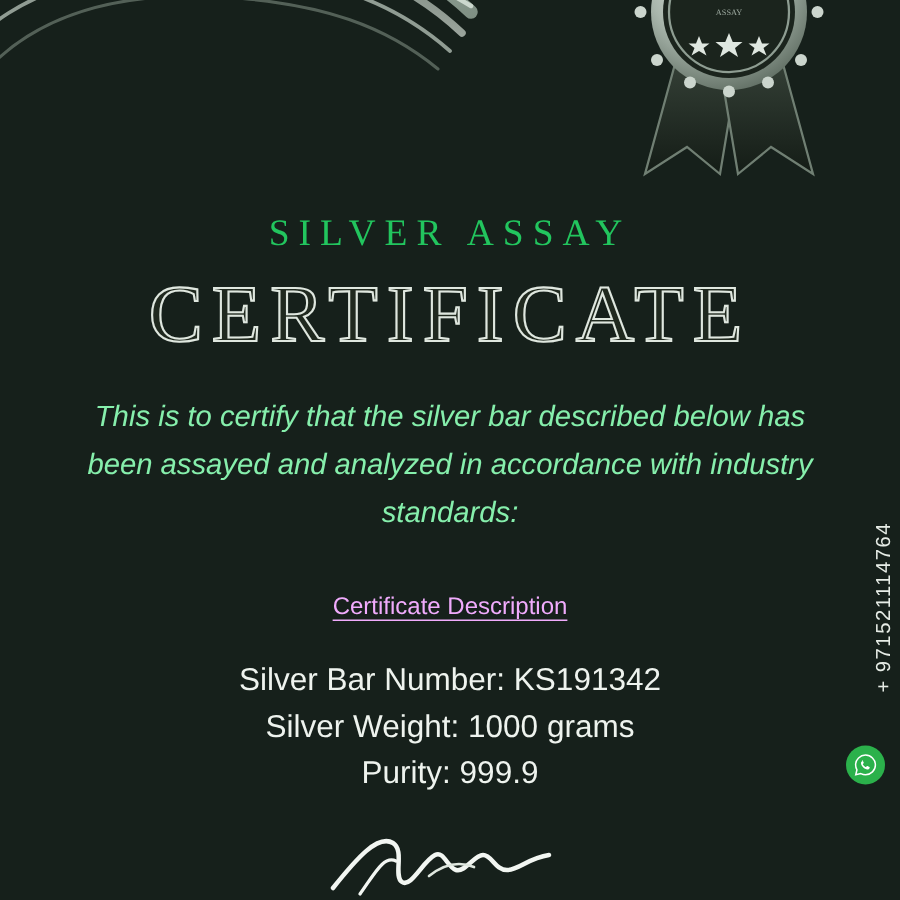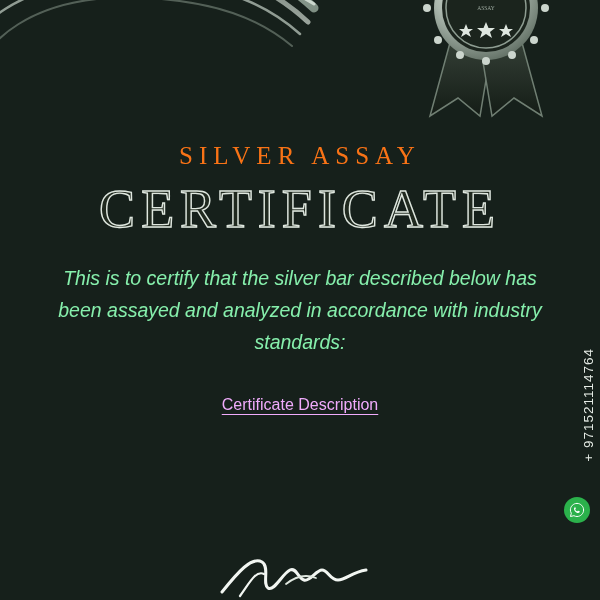--- a/index.html
+++ b/index.html
@@ -22,21 +22,21 @@
   
   .medal { position: absolute; top: -34px; right: 24px; width: 180px; height: 160px; pointer-events: none; }
 
   
   .title-small {
     position: absolute; top: 142px; left: 0; width: 100%;
     text-align: center;
     font-family: "Liberation Serif", serif;
     font-size: 25px;
     letter-spacing: 6px;
-    color: #f97316;
+    color: #22c55e;
     font-weight: 400;
   }
   .title-main {
     position: absolute; top: 178px; left: 0; width: 100%;
     text-align: center;
     font-family: "Liberation Serif", serif;
     font-size: 54px;
     letter-spacing: 6px;
     font-weight: 400;
     color: #20291f;
@@ -167,20 +167,25 @@
     <text x="90" y="44" text-anchor="middle" font-family="Liberation Serif, serif" font-size="5.5" fill="#9aa79d">ASSAY</text>
   </svg>
 
   <div class="title-small">SILVER ASSAY</div>
   <div class="title-main">CERTIFICATE</div>
 
   <div class="intro">This is to certify that the silver bar described below has been assayed and analyzed in accordance with industry standards:</div>
 
   <div class="desc-heading">Certificate Description</div>
 
+  <div class="details">
+    <div class="line">Silver Bar Number: KS191342</div>
+    <div class="line">Silver Weight: 1000 grams</div>
+    <div class="line">Purity: 999.9</div>
+  </div>
 
   <div class="side-phone">+ 971521114764</div>
 
   <div class="wa-badge">
     <svg width="16" height="16" viewBox="0 0 16 16" aria-hidden="true">
       <path d="M8 1.4c-3.6 0-6.6 2.9-6.6 6.5 0 1.2.3 2.3.9 3.3L1.5 14.5l3.4-.8c1 .5 2 .8 3.1.8 3.6 0 6.6-2.9 6.6-6.5S11.6 1.4 8 1.4z" fill="#2bb14b" stroke="#ffffff" stroke-width="1"></path>
       <path d="M5.7 4.8c.2 0 .4 0 .5.3l.6 1.3c.1.2 0 .4-.1.5l-.4.4c-.1.1-.1.2 0 .4.3.6 1 1.3 1.7 1.6.2.1.3.1.4 0l.4-.5c.1-.2.3-.2.5-.1l1.3.6c.2.1.3.3.2.5-.1.7-.8 1.2-1.5 1.2-2 0-4.3-2.3-4.3-4.3 0-.7.5-1.3 1.2-1.4h-.5z" fill="#ffffff"></path>
     </svg>
   </div>
 

